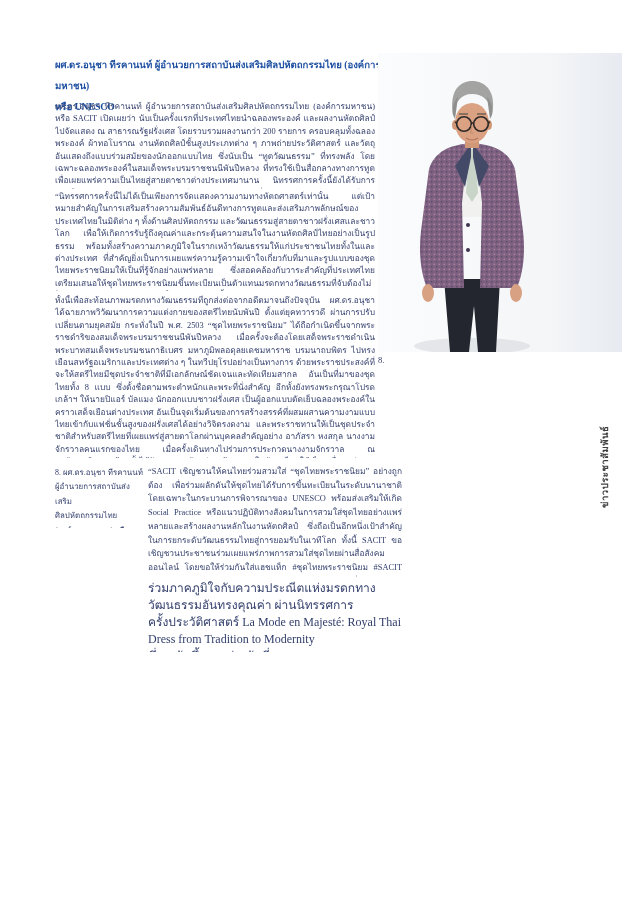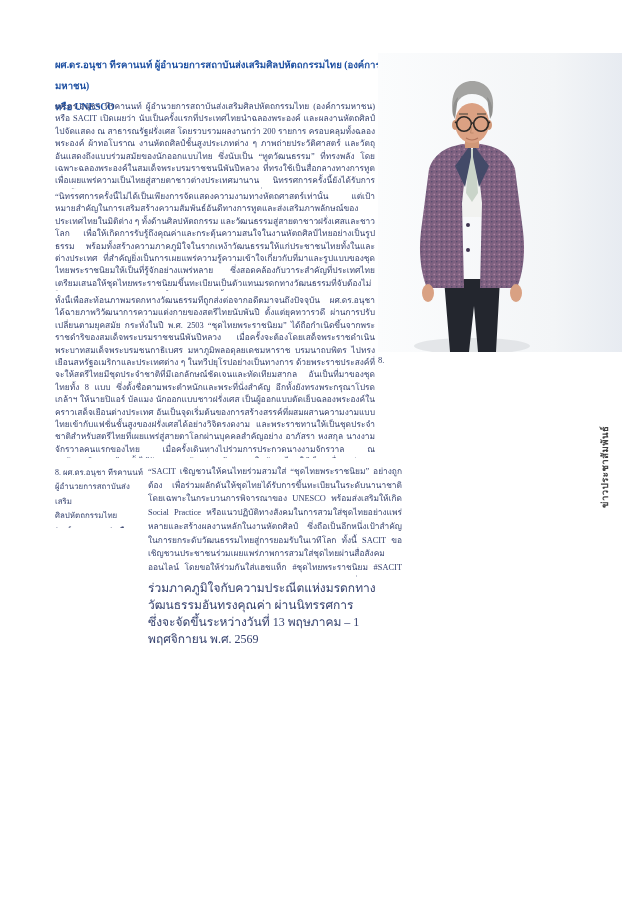--- a/index.html
+++ b/index.html
@@ -61,20 +61,21 @@
     <div>8. ผศ.ดร.อนุชา ทีรคานนท์</div>
     <div>ผู้อำนวยการสถาบันส่งเสริม</div>
     <div>ศิลปหัตถกรรมไทย</div>
     <div>(องค์การมหาชน) หรือ SACIT</div>
   </div>
 
   <div class="quote-col">“SACIT เชิญชวนให้คนไทยร่วมสวมใส่ “ชุดไทยพระราชนิยม” อย่างถูกต้อง เพื่อร่วมผลักดันให้ชุดไทยได้รับการขึ้นทะเบียนในระดับนานาชาติ โดยเฉพาะในกระบวนการพิจารณาของ UNESCO พร้อมส่งเสริมให้เกิด Social Practice หรือแนวปฏิบัติทางสังคมในการสวมใส่ชุดไทยอย่างแพร่หลายและสร้างผลงานหลักในงานหัตถศิลป์ ซึ่งถือเป็นอีกหนึ่งเป้าสำคัญในการยกระดับวัฒนธรรมไทยสู่การยอมรับในเวทีโลก ทั้งนี้ SACIT ขอเชิญชวนประชาชนร่วมเผยแพร่ภาพการสวมใส่ชุดไทยผ่านสื่อสังคมออนไลน์ โดยขอให้ร่วมกันใส่แฮชแท็ก #ชุดไทยพระราชนิยม #SACIT #CHUDTHAI #RoyalThaiDress #expo_lamodemajeste เพื่อช่วยกันเผยแพร่ส่งต่อชุดไทยให้ดังทั่วโลกได้ยิ่งขึ้น” ผศ.ดร.อนุชา กล่าวเชิญชวน</div>
 
   <div class="closing">
     <div>ร่วมภาคภูมิใจกับความประณีตแห่งมรดกทางวัฒนธรรมอันทรงคุณค่า ผ่านนิทรรศการ</div>
+    <div>ครั้งประวัติศาสตร์ La Mode en Majesté: Royal Thai Dress from Tradition to Modernity</div>
     <div>ซึ่งจะจัดขึ้นระหว่างวันที่ 13 พฤษภาคม – 1 พฤศจิกายน พ.ศ. 2569</div>
 
   </div>
 
   <div class="photo">
     <svg width="244" height="299" viewBox="0 0 244 299" xmlns="http://www.w3.org/2000/svg">
       <defs>
         <linearGradient id="bg" x1="0" y1="0" x2="1" y2="0">
           <stop offset="0" stop-color="#fbfcfd"></stop>
           <stop offset="0.72" stop-color="#f3f5f7"></stop>

